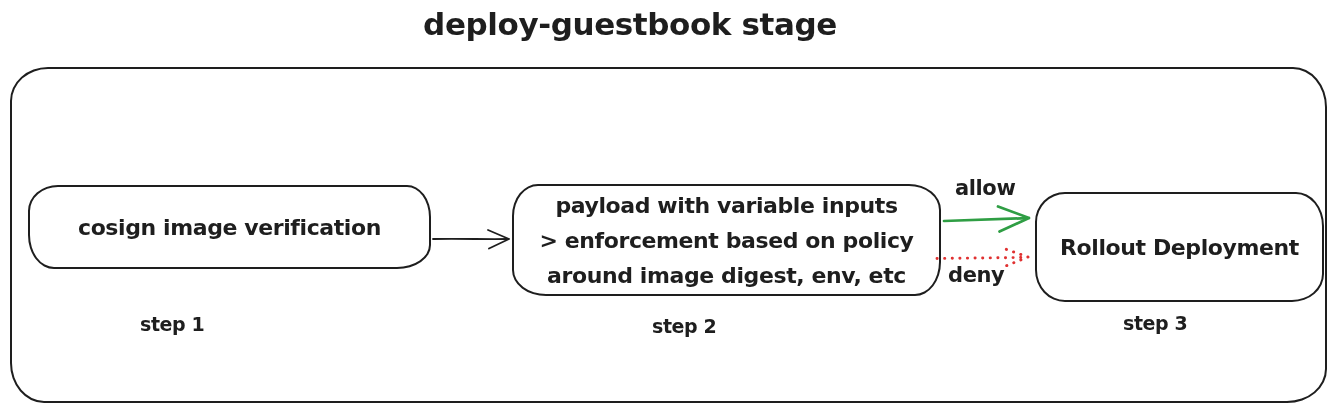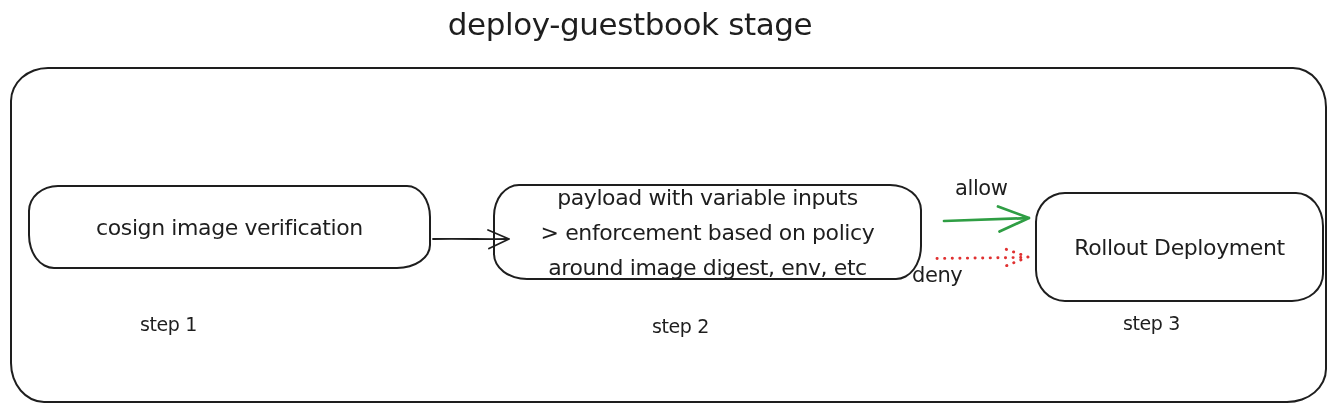--- a/index.html
+++ b/index.html
@@ -9,21 +9,21 @@
     position: relative;
     width: 1336px;
     height: 411px;
     background: #ffffff;
     font-family: "DejaVu Sans", "Liberation Sans", sans-serif;
     color: #1e1e1e;
     overflow: hidden;
   }
 
   .hand {
-    font-weight: normal;
+    font-weight: bold;
     letter-spacing: -0.4px;
   }
 
   .diagram-title {
     position: absolute;
     left: 420px;
     top: 6px;
     width: 420px;
     text-align: center;
     font-size: 31px;
@@ -50,21 +50,21 @@
     text-align: center;
     font-size: 22px;
   }
   .node-step-1 {
     left: 28px; top: 185px; width: 403px; height: 84px;
     border-radius: 30px 24px 34px 26px / 26px 32px 24px 34px;
     line-height: 33px;
     gap: 32px;
   }
   .node-step-2 {
-    left: 493px; top: 184px; width: 429px; height: 96px;
+    left: 512px; top: 184px; width: 429px; height: 112px;
     border-radius: 26px 32px 26px 34px / 32px 26px 34px 26px;
     line-height: 35px;
   }
   .node-step-3 {
     left: 1035px; top: 192px; width: 289px; height: 110px;
     border-radius: 30px 28px 32px 30px / 30px 34px 28px 32px;
   }
 
   .caption {
     position: absolute;
@@ -72,21 +72,21 @@
   }
   .caption-1 { left: 140px; top: 313px; }
   .caption-2 { left: 652px; top: 315px; }
   .caption-3 { left: 1123px; top: 312px; }
 
   .edge-label {
     position: absolute;
     font-size: 21px;
   }
   .edge-label-allow { left: 955px; top: 176px; }
-  .edge-label-deny  { left: 912px; top: 263px; text-align: right; }
+  .edge-label-deny  { left: 948px; top: 263px; text-align: right; }
 
   .arrow-layer {
     position: absolute;
     left: 0; top: 0;
     width: 1336px;
     height: 411px;
     pointer-events: none;
   }
 </style>
 </head>

